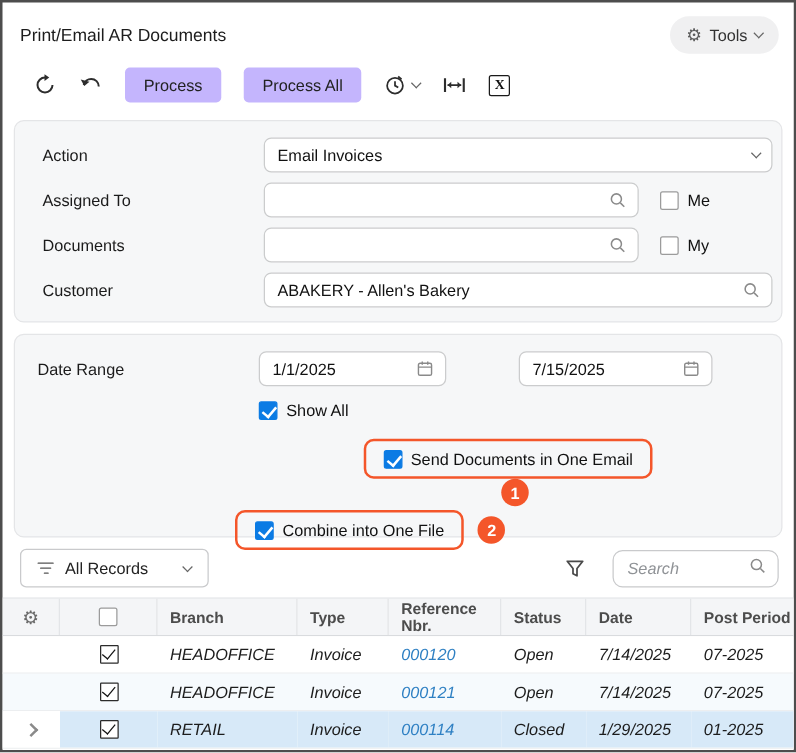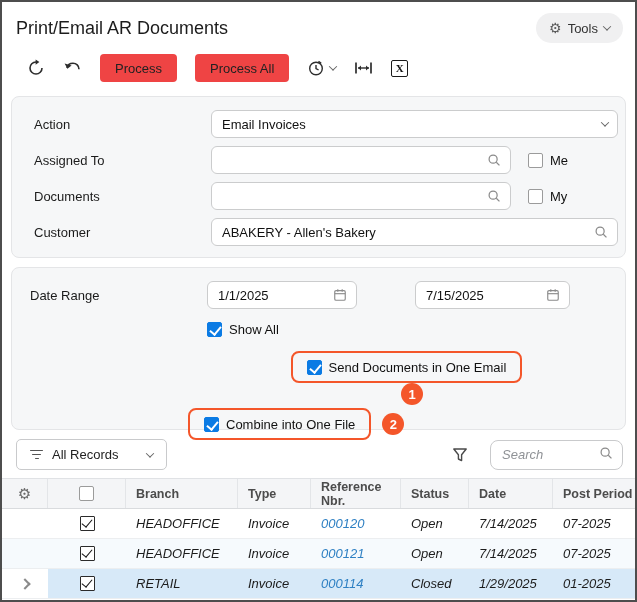--- a/index.html
+++ b/index.html
@@ -7,33 +7,33 @@
   body { font-family:"Liberation Sans", sans-serif; color:#1f1f1f; }
 
   .window {
     position:relative; width:637px; height:602px; margin:0 auto;
     background:#fff; border:2px solid #4d4d4d; overflow:hidden;
   }
 
   
   .titlebar { display:flex; align-items:center; justify-content:space-between;
     padding:10px 12px 0 14px; height:42px; }
-  .page-title { font-size:18px; font-weight:400; color:#1c1c1c; }
+  .page-title { font-size:14px; font-weight:400; color:#1c1c1c; }
   .tools-btn { display:flex; align-items:center; gap:6px; height:30px; padding:0 13px;
     background:#f0f0f1; border:none; border-radius:15px; font-family:inherit;
     font-size:13px; color:#333; cursor:pointer; }
   .gear-glyph { font-size:14px; color:#5c5c5c; line-height:1; }
   .chev { display:inline-block; width:6px; height:6px; border-right:1.5px solid #666;
     border-bottom:1.5px solid #666; transform:rotate(45deg) translate(-1px,-1px); }
 
   
   .toolbar { display:flex; align-items:center; gap:18px; margin:10px 0 14px 25px; height:28px; }
   .icon-btn { background:none; border:none; padding:0; cursor:pointer; display:flex;
     align-items:center; gap:5px; }
-  .txt-btn { height:28px; padding:0 15px; background:#ef4444; border:none; border-radius:4px;
+  .txt-btn { height:28px; padding:0 15px; background:#c4b5fd; border:none; border-radius:4px;
     font-family:inherit; font-size:13px; color:#222; cursor:pointer; }
   .xls-box { width:17px; height:17px; border:1.6px solid #1a1a1a; border-radius:2px;
     display:flex; align-items:center; justify-content:center;
     font-size:11px; font-weight:700; color:#111; font-family:"Liberation Serif", serif; }
 
   
   .panel { margin:0 9px; background:#f6f7f8; border:1px solid #e4e5e7; border-radius:8px; }
   .panel1 { padding:13px 4px; height:162px; }
   .panel2 { margin-top:9px; padding:13px 0; height:163px; }
   .frow { display:flex; align-items:center; height:28px; }
@@ -51,21 +51,21 @@
   .w-lookup { width:300px; }
   .w-date1 { width:150px; }
   .w-date2 { width:155px; margin-left:58px; }
 
   
   .cb { display:inline-block; width:15px; height:15px; background:#fff;
     border:1px solid #9b9b9b; border-radius:2px; position:relative; flex:none; }
   .cb.on { background:#0b7be4; border-color:#0b7be4; }
   .cb.on::after { content:''; position:absolute; left:4px; top:1px; width:5px; height:9px;
     border-right:2px solid #fff; border-bottom:2px solid #fff; transform:rotate(40deg); }
-  .cb-row { display:flex; align-items:flex-end; gap:7px; font-size:13px; color:#111; }
+  .cb-row { display:flex; align-items:center; gap:7px; font-size:13px; color:#111; }
   .side-cb { margin-left:17px; }
 
   
   .hl-row { display:flex; align-items:center; margin-left:176px; }
   .hl-box { display:inline-flex; align-items:center; gap:7px; height:32px; padding:0 14px;
     border:2px solid #f4562a; border-radius:8px; font-size:13px; color:#111; }
   .badge { width:22px; height:22px; margin-left:11px; border-radius:50%; background:#f4562a;
     color:#fff; font-size:13px; font-weight:700; display:flex; align-items:center;
     justify-content:center; }
   .mt10 { margin-top:10px; margin-left:195px; height:18px; }

